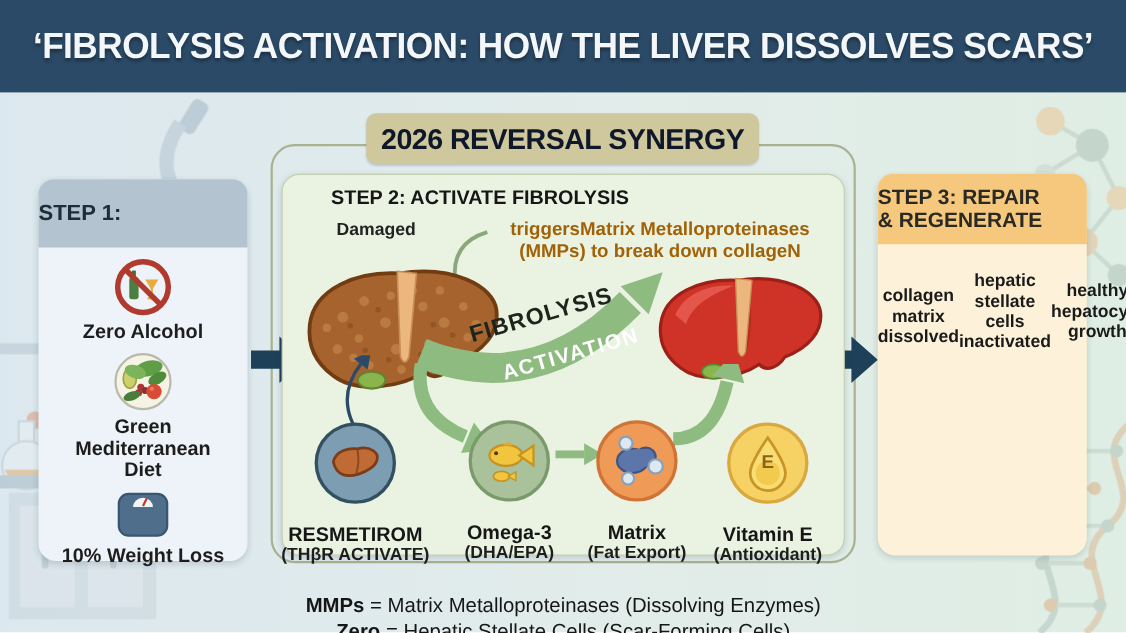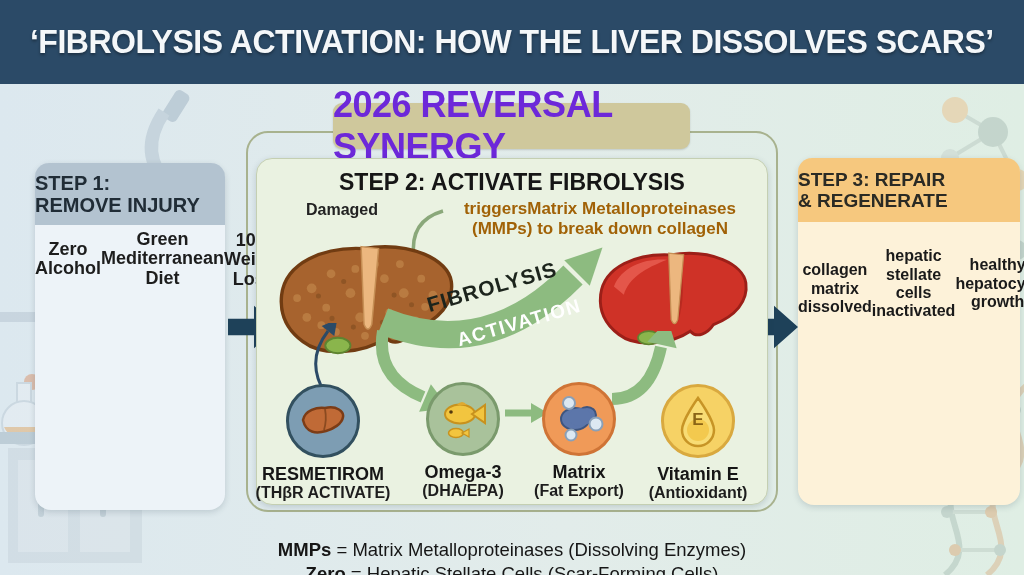--- a/index.html
+++ b/index.html
@@ -16,63 +16,63 @@
 
   
   .deco { position:absolute; top:80px; left:0; pointer-events:none; }
 
   
   .synergy-frame { position:absolute; left:246px; top:131px; width:532px; height:381px;
                    border:2px solid #a8b28e; border-radius:22px; }
   .synergy-badge { position:absolute; left:333px; top:103px; width:357px; height:46px;
                    background:#cfc89c; border-radius:9px; display:flex; align-items:center;
                    justify-content:center; box-shadow:0 1px 2px rgba(0,0,0,.15); }
-  .synergy-badge span { font-size:36px; font-weight:800; color:#6d28d9; letter-spacing:-0.5px; }
+  .synergy-badge span { font-size:26px; font-weight:800; color:#0f172a; letter-spacing:-0.5px; }
 
   
   .panel { position:absolute; border-radius:16px; box-shadow:0 2px 6px rgba(40,60,80,.18); }
   .panel-header { border-radius:14px 14px 0 0; text-align:left; display:flex;
                   flex-direction:column; justify-content:center; }
   .panel-header div { font-weight:800; color:#202c36; line-height:1.12; }
 
   
   #step1 { left:35px; top:163px; width:190px; height:347px; background:#edf3f8; }
   #step1 .panel-header { height:62px; background:#b3c3d0; font-size:20px; }
   #step1 .panel-header div { font-size:20px; }
-  .s1-body { display:flex; flex-direction:row; align-items:center; }
+  .s1-body { display:flex; flex-direction:column; align-items:center; }
   .s1-label { font-size:18px; font-weight:600; color:#1d1d1d; text-align:center;
               line-height:1.08; width:160px; }
 
   
   #step2 { left:256px; top:158px; width:512px; height:347px; background:#eaf2e1;
            border:1px solid #c4cfb2; }
-  .s2-title { position:absolute; top:10px; width:100%; text-align:center;
-              font-size:23px; font-weight:800; color:#161616; }
+  .s2-title { position:absolute; top:10px; width:100%; text-align:left;
+              font-size:18px; font-weight:800; color:#161616;padding-left:44px; }
   .s2-damaged { position:absolute; left:20px; top:42px; width:130px; text-align:center;
                 font-size:16px; font-weight:600; color:#222; }
   .s2-trigger { position:absolute; left:188px; top:40px; width:310px; text-align:center;
                 font-size:17px; font-weight:600; color:#a16207; line-height:1.18; }
   .fib-label { position:absolute; left:168px; top:116px; font-size:21px; font-weight:800;
                color:#1c241c; transform:rotate(-16deg); letter-spacing:1px; }
   .act-label { position:absolute; left:198px; top:153px; font-size:19px; font-weight:800;
                color:#ffffff; transform:rotate(-16deg); letter-spacing:1.5px; }
   .agent { position:absolute; width:160px; text-align:center; }
   .agent-circle { width:74px; height:74px; border-radius:50%; margin:0 auto;
                   display:flex; align-items:center; justify-content:center; position:relative; }
   .c-resmetirom { background:#7d9db3; border:3px solid #32505f; }
   .c-omega { background:#a9c29b; border:3px solid #7a9a6c; }
   .c-choline { background:#f09a58; border:3px solid #cf7436; }
   .c-vite { background:#f6d265; border:3px solid #d9a93f; }
-  .agent-name { font-size:18px; font-weight:800; color:#161616; margin-top:6px; }
+  .agent-name { font-size:18px; font-weight:800; color:#161616; margin-top:18px; }
   .agent-detail { font-size:16px; font-weight:700; color:#1d1d1d; line-height:1.05; }
   .droplet-letter { position:absolute; left:0; top:23px; width:100%; text-align:center;
                     font-size:17px; font-weight:800; color:#8a6416; }
 
   
-  #step3 { left:798px; top:158px; width:222px; height:347px; background:#fdf2d9; }
+  #step3 { left:798px; top:158px; width:190px; height:347px; background:#fdf2d9; }
   #step3 .panel-header { height:64px; background:#f6c87e; }
   #step3 .panel-header div { font-size:19px; color:#2a2a24; }
   .s3-body { display:flex; align-items:center; }
   .s3-item { font-size:16px; font-weight:600; color:#1a1a1a; text-align:center;
              line-height:1.15; width:160px; }
   .s3-div { width:66px; height:2px; background:#e2a952; margin:7px 0; }
 
   
   .step-arrow { position:absolute; width:50px; height:46px; background:#1e4159;
                 clip-path:polygon(0 32%,52% 32%,52% 4%,100% 50%,52% 96%,52% 68%,0 68%); }
@@ -166,21 +166,20 @@
   </div>
 
   <div class="synergy-frame"></div>
   <div class="synergy-badge">
     <span>2026 REVERSAL SYNERGY</span>
   </div>
 
   <div id="step1" class="panel">
     <div class="panel-header">
       <div>STEP 1:</div>
-      <div>REMOVE INJURY</div>
     </div>
     <div class="s1-body">
       <svg width="54" height="54" viewBox="0 0 54 54" style="margin-top:9px;">
         <rect x="17" y="12" width="3.5" height="8" fill="#3e6e34"></rect>
         <rect x="14.5" y="18" width="8.5" height="20" rx="2.5" fill="#4c8040"></rect>
         <path d="M29,20 L41,20 L35,30 Z" fill="#e8ac3c"></path>
         <rect x="34.2" y="28" width="1.8" height="8" fill="#e8ac3c"></rect>
         <rect x="31" y="36" width="8" height="2.2" rx="1" fill="#e8ac3c"></rect>
         <circle cx="27" cy="27" r="23" fill="none" stroke="#b13a2f" stroke-width="5"></circle>
         <line x1="11.5" y1="11.5" x2="42.5" y2="42.5" stroke="#b13a2f" stroke-width="5"></line>

